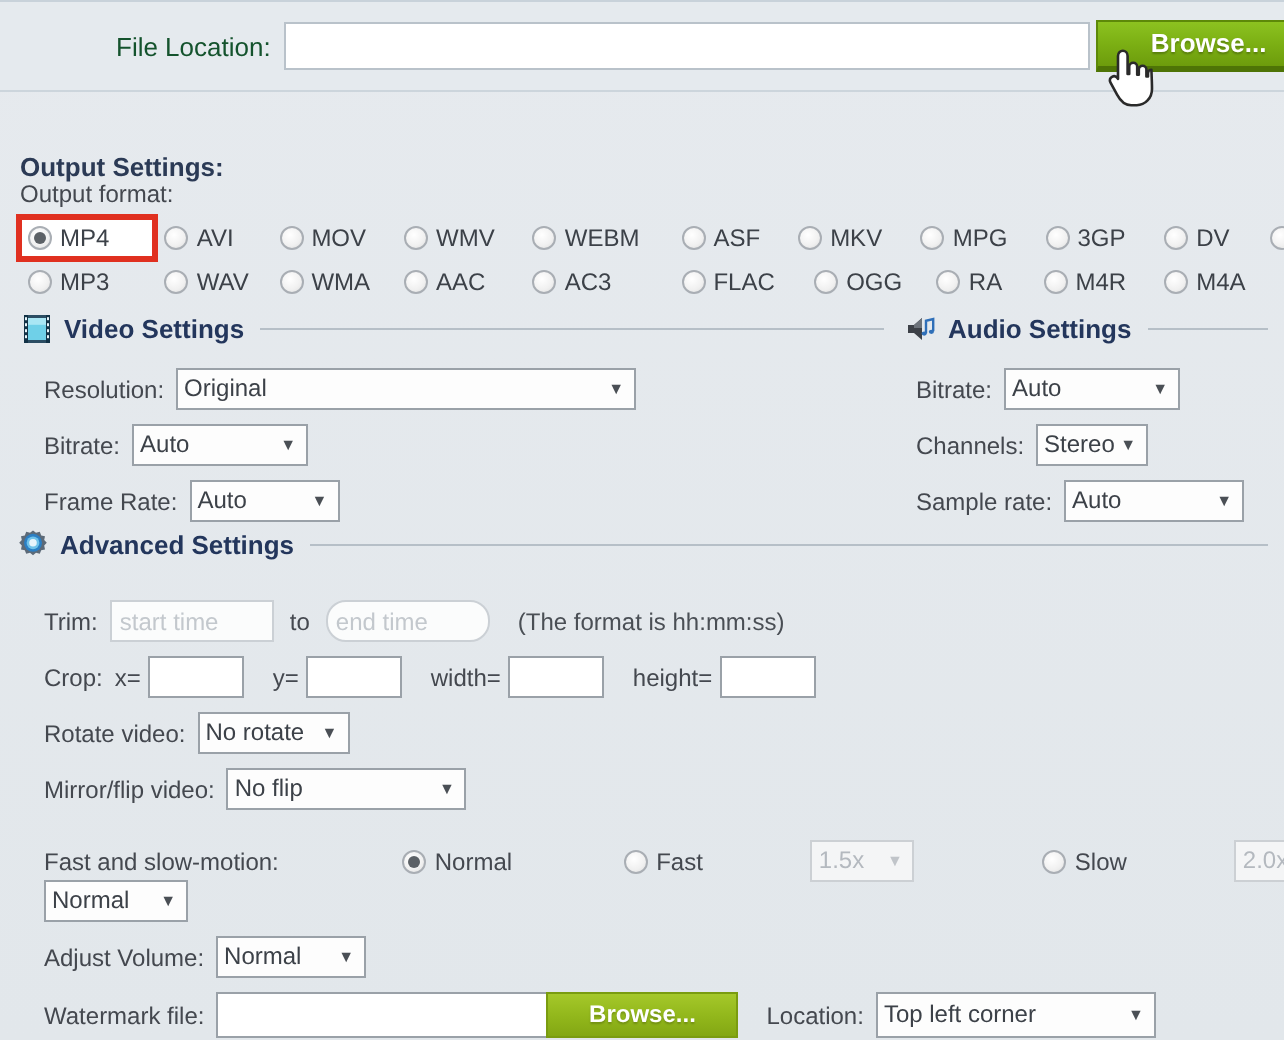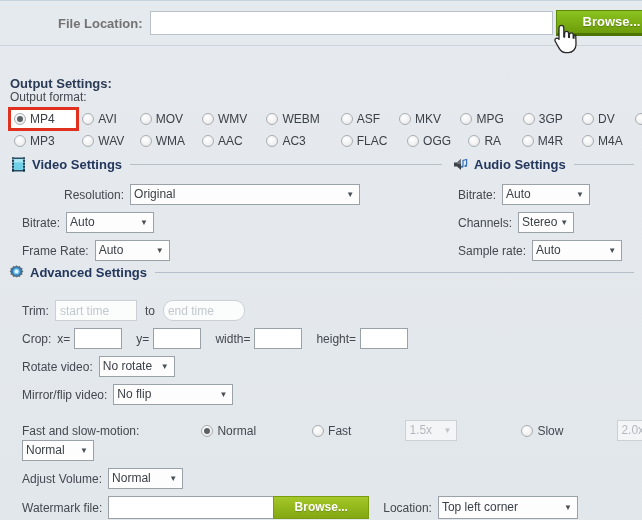--- a/index.html
+++ b/index.html
@@ -34,23 +34,23 @@
     border-bottom: 1px solid #ccd5dc;
     box-sizing: border-box;
   }
   .topbar-inner {
     position: absolute;
     left: 10px; top: 9px;
     display: flex;
     align-items: center;
   }
   .file-loc-label {
-    font-weight: bold;
+    font-weight: normal;
     font-size: 13px;
-    color: #737373;
+    color: #14532d;
     margin-right: 7px;
     white-space: nowrap;
     padding-left: 48px;
   }
   .file-loc-input {
     width: 403px;
     height: 24px;
     background: #ffffff;
     border: 1px solid #b9c2ca;
     box-sizing: border-box;
@@ -278,21 +278,21 @@
     padding: 0 4px;
     outline: none;
   }
   .txtinput::placeholder { color: #c3c8cd; }
   .txtinput.ghost {
     border-color: #cbd0d5;
     background: #fbfcfc;
   }
 
   
-  .row-resolution { left: 22px; top: 138px; margin-left: 42px; }
+  .row-resolution { left: 22px; top: 138px; }
   .row-vbitrate   { left: 22px; top: 166px; }
   .row-framerate  { left: 22px; top: 194px; }
 
   
   .row-abitrate   { left: 458px; top: 138px; }
   .row-channels   { left: 458px; top: 166px; }
   .row-samplerate { left: 458px; top: 194px; }
 
   
   .row-trim       { left: 22px; top: 254px; }
@@ -526,20 +526,21 @@
       </svg>
       <span class="ghtext">Advanced Settings</span>
       <span class="group-rule"></span>
     </div>
 
     <div class="frow row-trim">
       <span class="flabel">Trim:</span>
       <input class="txtinput ghost" style="width: 82px;" type="text" placeholder="start time">
       <span class="to-word">to</span>
       <input class="txtinput ghost" style="width: 82px; border-radius: 10px;" type="text" placeholder="end time">
+      <span class="hint">(The format is hh:mm:ss)</span>
     </div>
 
     <div class="frow row-crop">
       <span class="flabel">Crop:</span>
       <span class="crop-label">x=</span>
       <input class="txtinput" style="width: 48px;" type="text" value="">
       <span class="crop-gap"></span>
       <span class="crop-label">y=</span>
       <input class="txtinput" style="width: 48px;" type="text" value="">
       <span class="crop-gap"></span>

